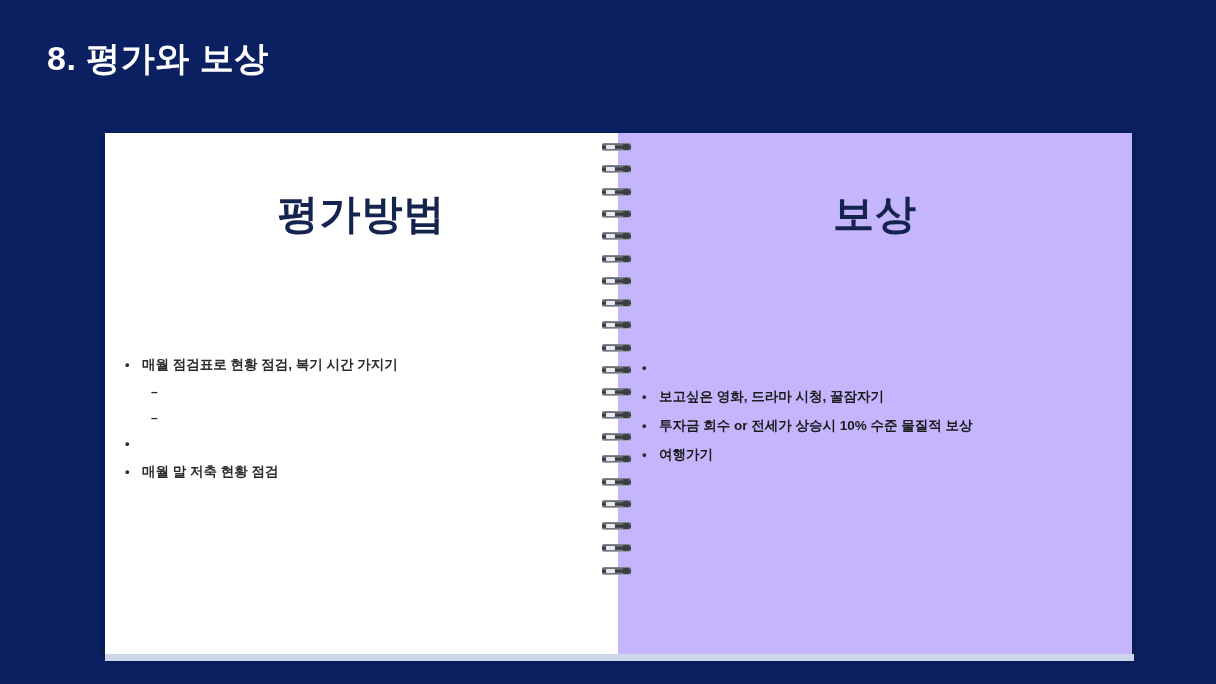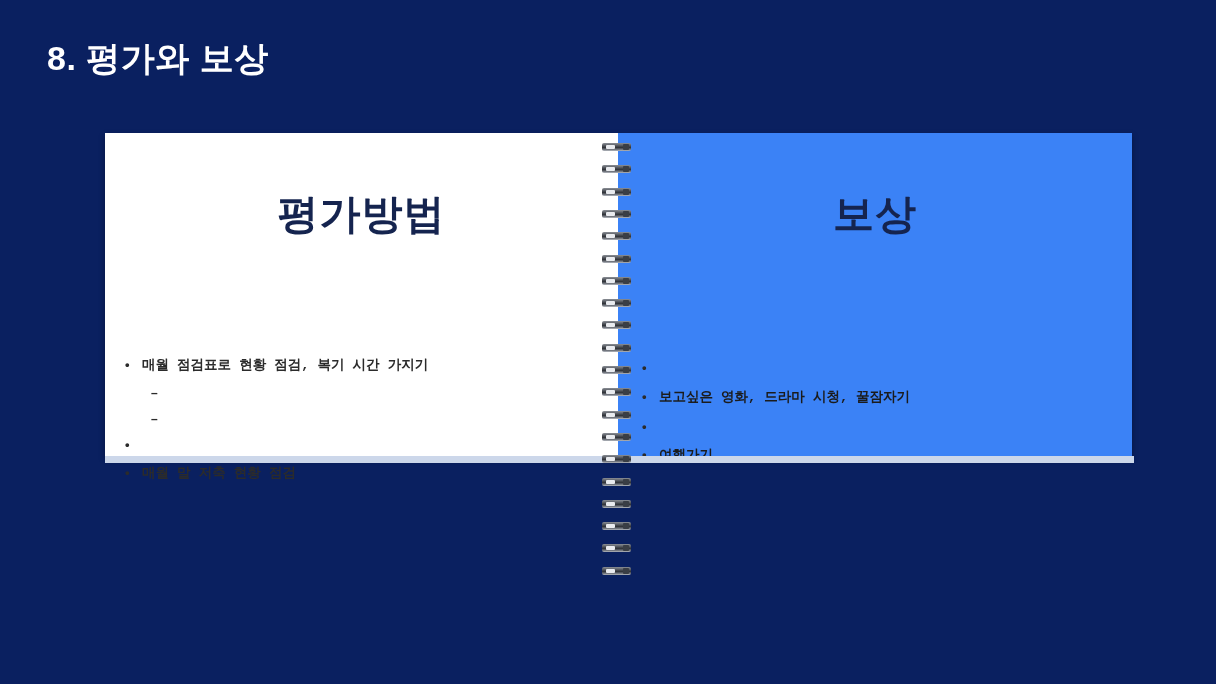--- a/index.html
+++ b/index.html
@@ -27,21 +27,21 @@
     letter-spacing: 0.5px;
     white-space: nowrap;
   }
 
   
   .notebook {
     position: absolute;
     left: 105px;
     top: 133px;
     width: 1027px;
-    height: 323px;
+    height: 521px;
     display: flex;
     box-shadow: 0 3px 6px rgba(0, 0, 0, 0.35);
   }
   .notebook::after {
     content: "";
     position: absolute;
     left: 0;
     right: -2px;
     bottom: -7px;
     height: 7px;
@@ -52,21 +52,21 @@
     position: relative;
     height: 100%;
     box-sizing: border-box;
   }
   .page-left {
     width: 513px;
     background: #ffffff;
   }
   .page-right {
     width: 514px;
-    background: #3b82f6;
+    background: #c4b5fd;
   }
 
   .page-heading {
     position: absolute;
     top: 54px;
     left: 0;
     right: 0;
     text-align: center;
     font-size: 41px;
     font-weight: bold;
@@ -113,21 +113,20 @@
     width: 17px;
     color: #2b2b2b;
     font-size: 13px;
   }
   .level-2 .bullet-mark {
     width: 19px;
     font-size: 12px;
   }
   .bullet-text {
     flex: 0 1 auto;
-    font-family: Liberation Mono, monospace;
   }
 
   
   .spiral {
     position: absolute;
     left: 497px;
     top: 0;
     width: 36px;
     height: 100%;
     pointer-events: none;
@@ -204,20 +203,21 @@
     <div class="bullets">
         <div class="bullet-row">
           <span class="bullet-mark">•</span>
         </div>
         <div class="bullet-row">
           <span class="bullet-mark">•</span>
           <span class="bullet-text">보고싶은 영화, 드라마 시청, 꿀잠자기</span>
         </div>
         <div class="bullet-row">
           <span class="bullet-mark">•</span>
+          <span class="bullet-text">투자금 회수 or 전세가 상승시 10% 수준 물질적 보상</span>
         </div>
         <div class="bullet-row">
           <span class="bullet-mark">•</span>
           <span class="bullet-text">여행가기</span>
         </div>
       </div>
   </div>
 
   <div class="spiral">
       <div class="ring" style="top: 10px;"></div>

